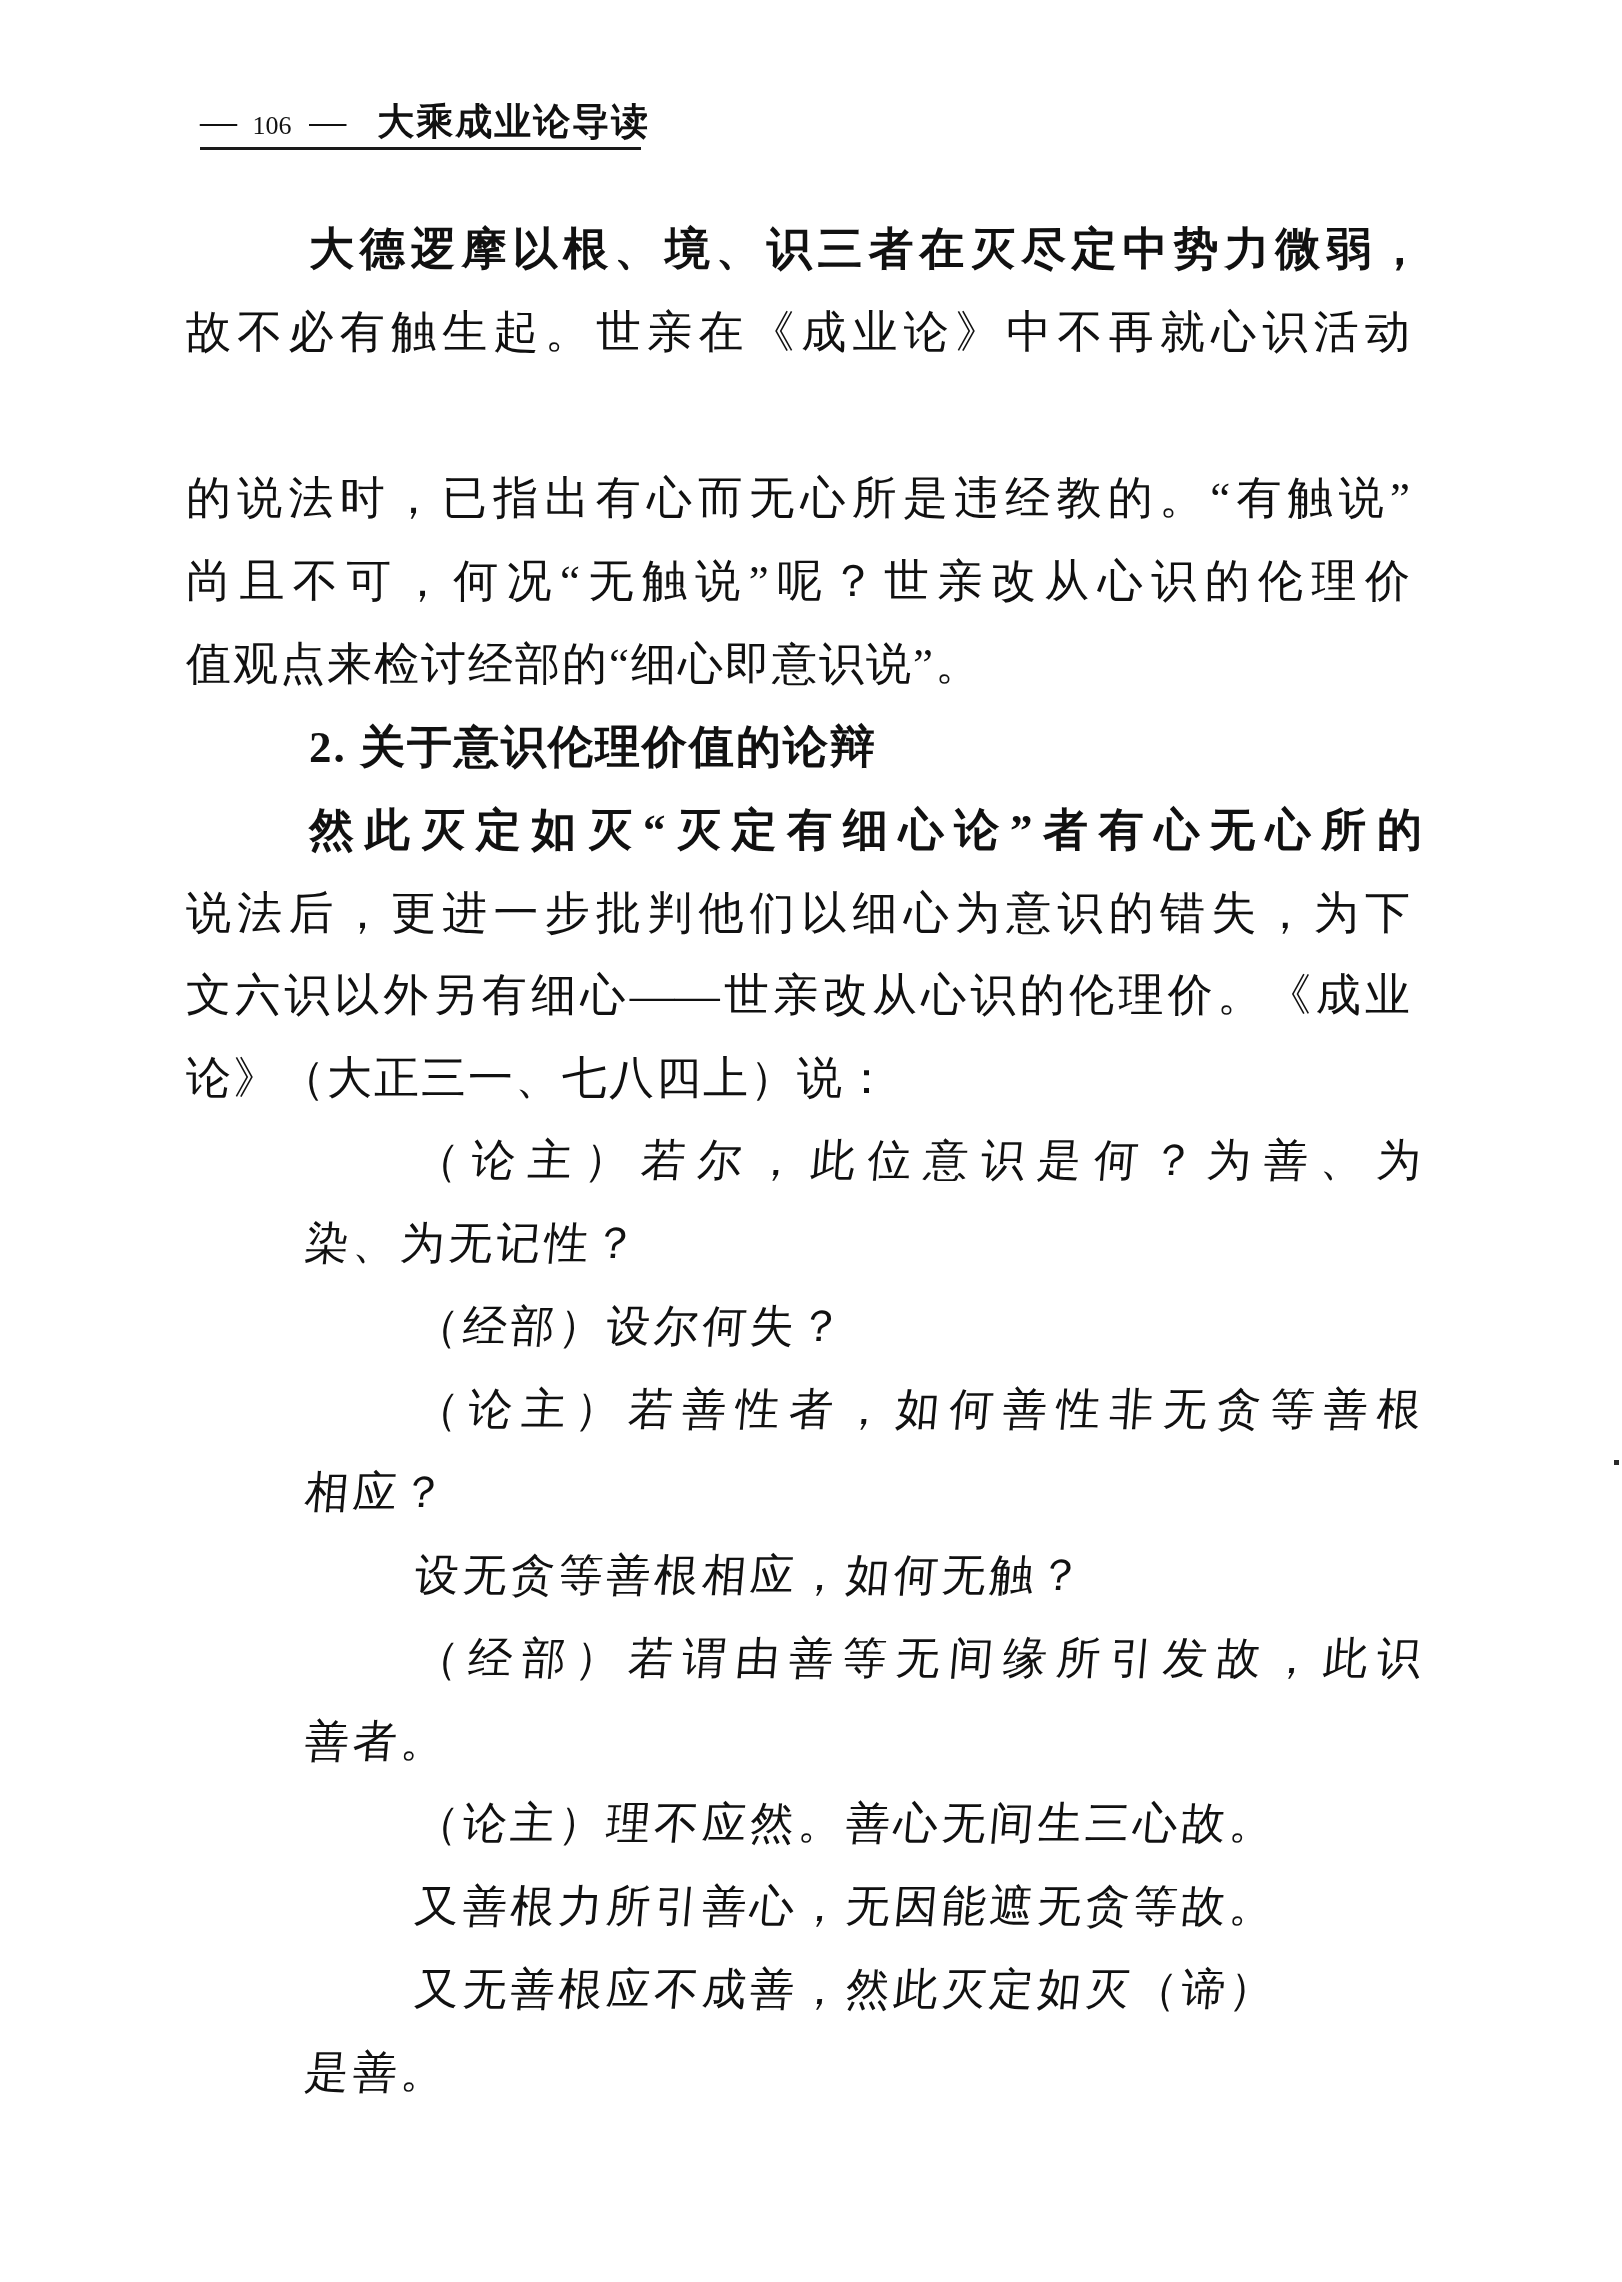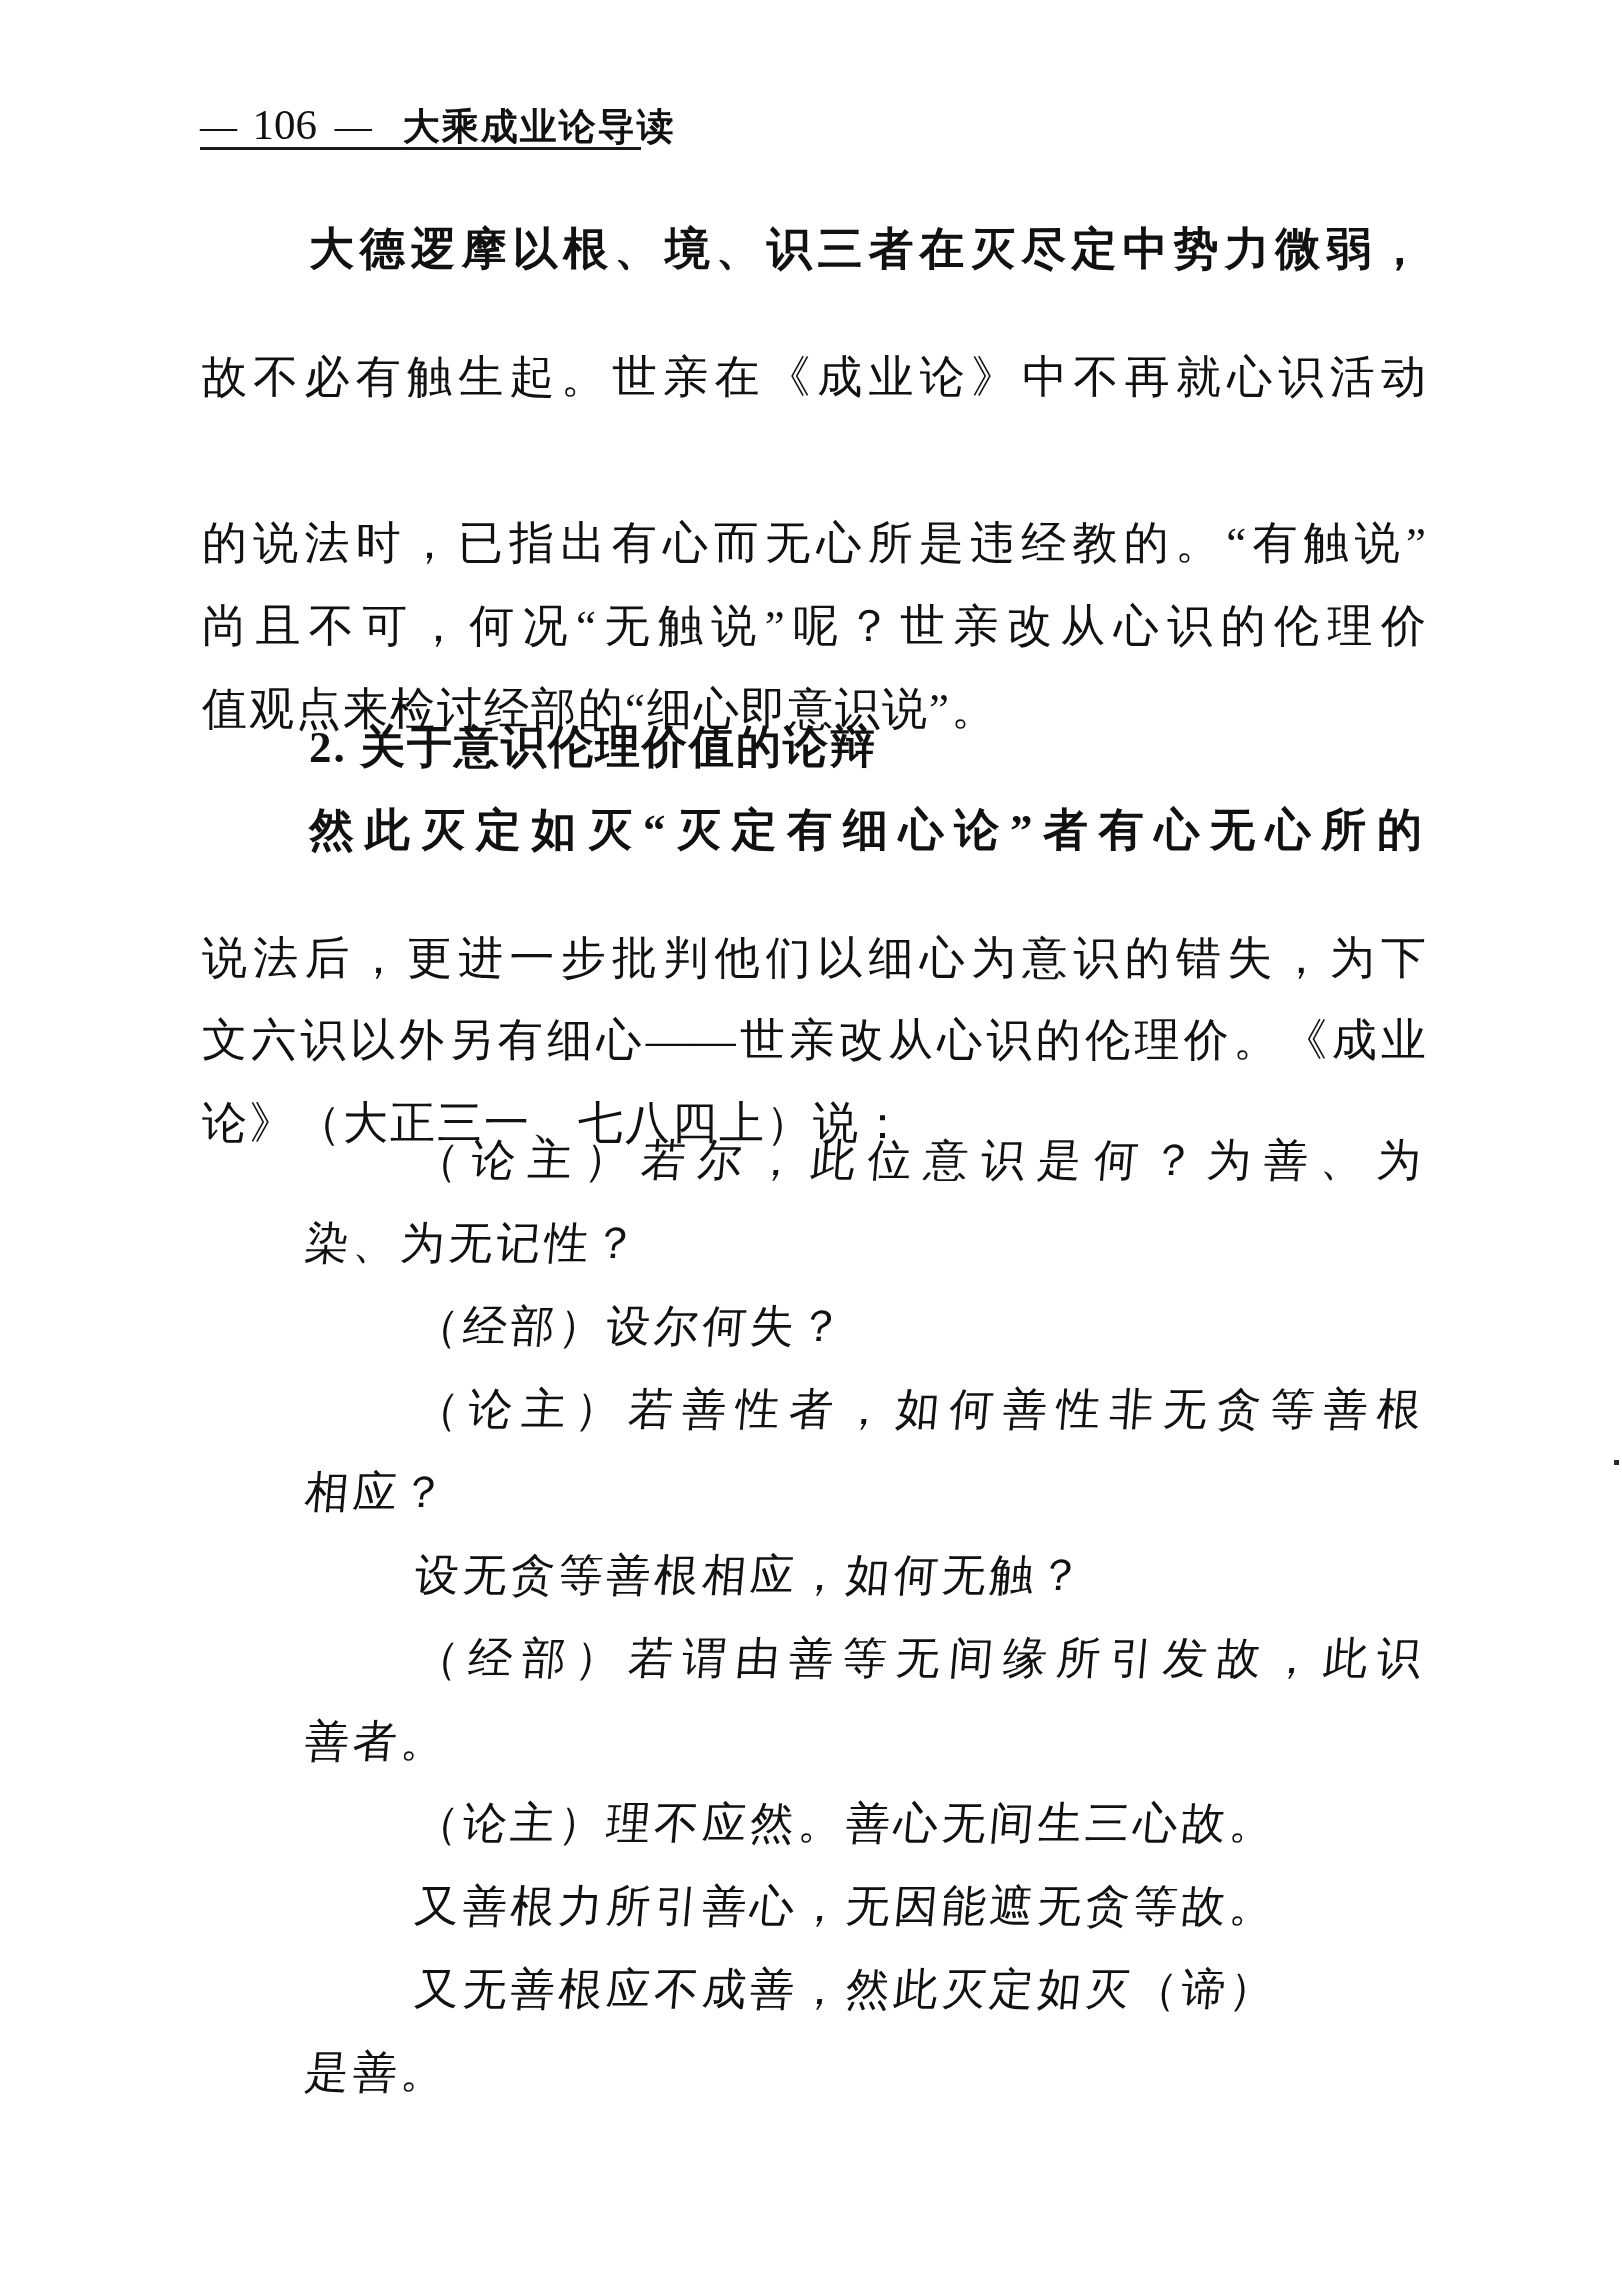--- a/index.html
+++ b/index.html
@@ -19,21 +19,21 @@
     position: absolute;
     top: 103px;
     left: 200px;
     display: flex;
     align-items: baseline;
     font-size: 37px;
     line-height: 1;
     white-space: nowrap;
   }
   .header .dash { letter-spacing: 0; }
-  .header .pageno { margin: 0 17.6px 0 15.6px; font-size: 43px; }
+  .header .pageno { margin: 0 17.6px 0 15.6px; font-size: 26px; }
   .header .dash2 { margin-right: 31px; }
   .header .booktitle { letter-spacing: 2px; font-weight: 700; }
   .header-rule {
     position: absolute;
     top: 147px;
     left: 200px;
     width: 441px;
     height: 2.9px;
     background: #1a1a1a;
   }
@@ -41,21 +41,21 @@
   
   .line {
     position: absolute;
     font-size: 45px;
     line-height: 60px;
     height: 64px;
     letter-spacing: 2px;
     white-space: nowrap;
     overflow: visible;
   }
-  .x-margin { left: 202px; width: 1224px; margin-top: 45px; }
+  .x-margin { left: 186px; width: 1224px; }
   .x-indent { left: 198px; width: 1224px; text-indent: 111px; font-weight: bold; }
   .fill {
     white-space: normal;
     text-align: justify;
     text-align-last: justify;
     letter-spacing: 0;
   }
   
   .quote {
     font-size: 44px;

